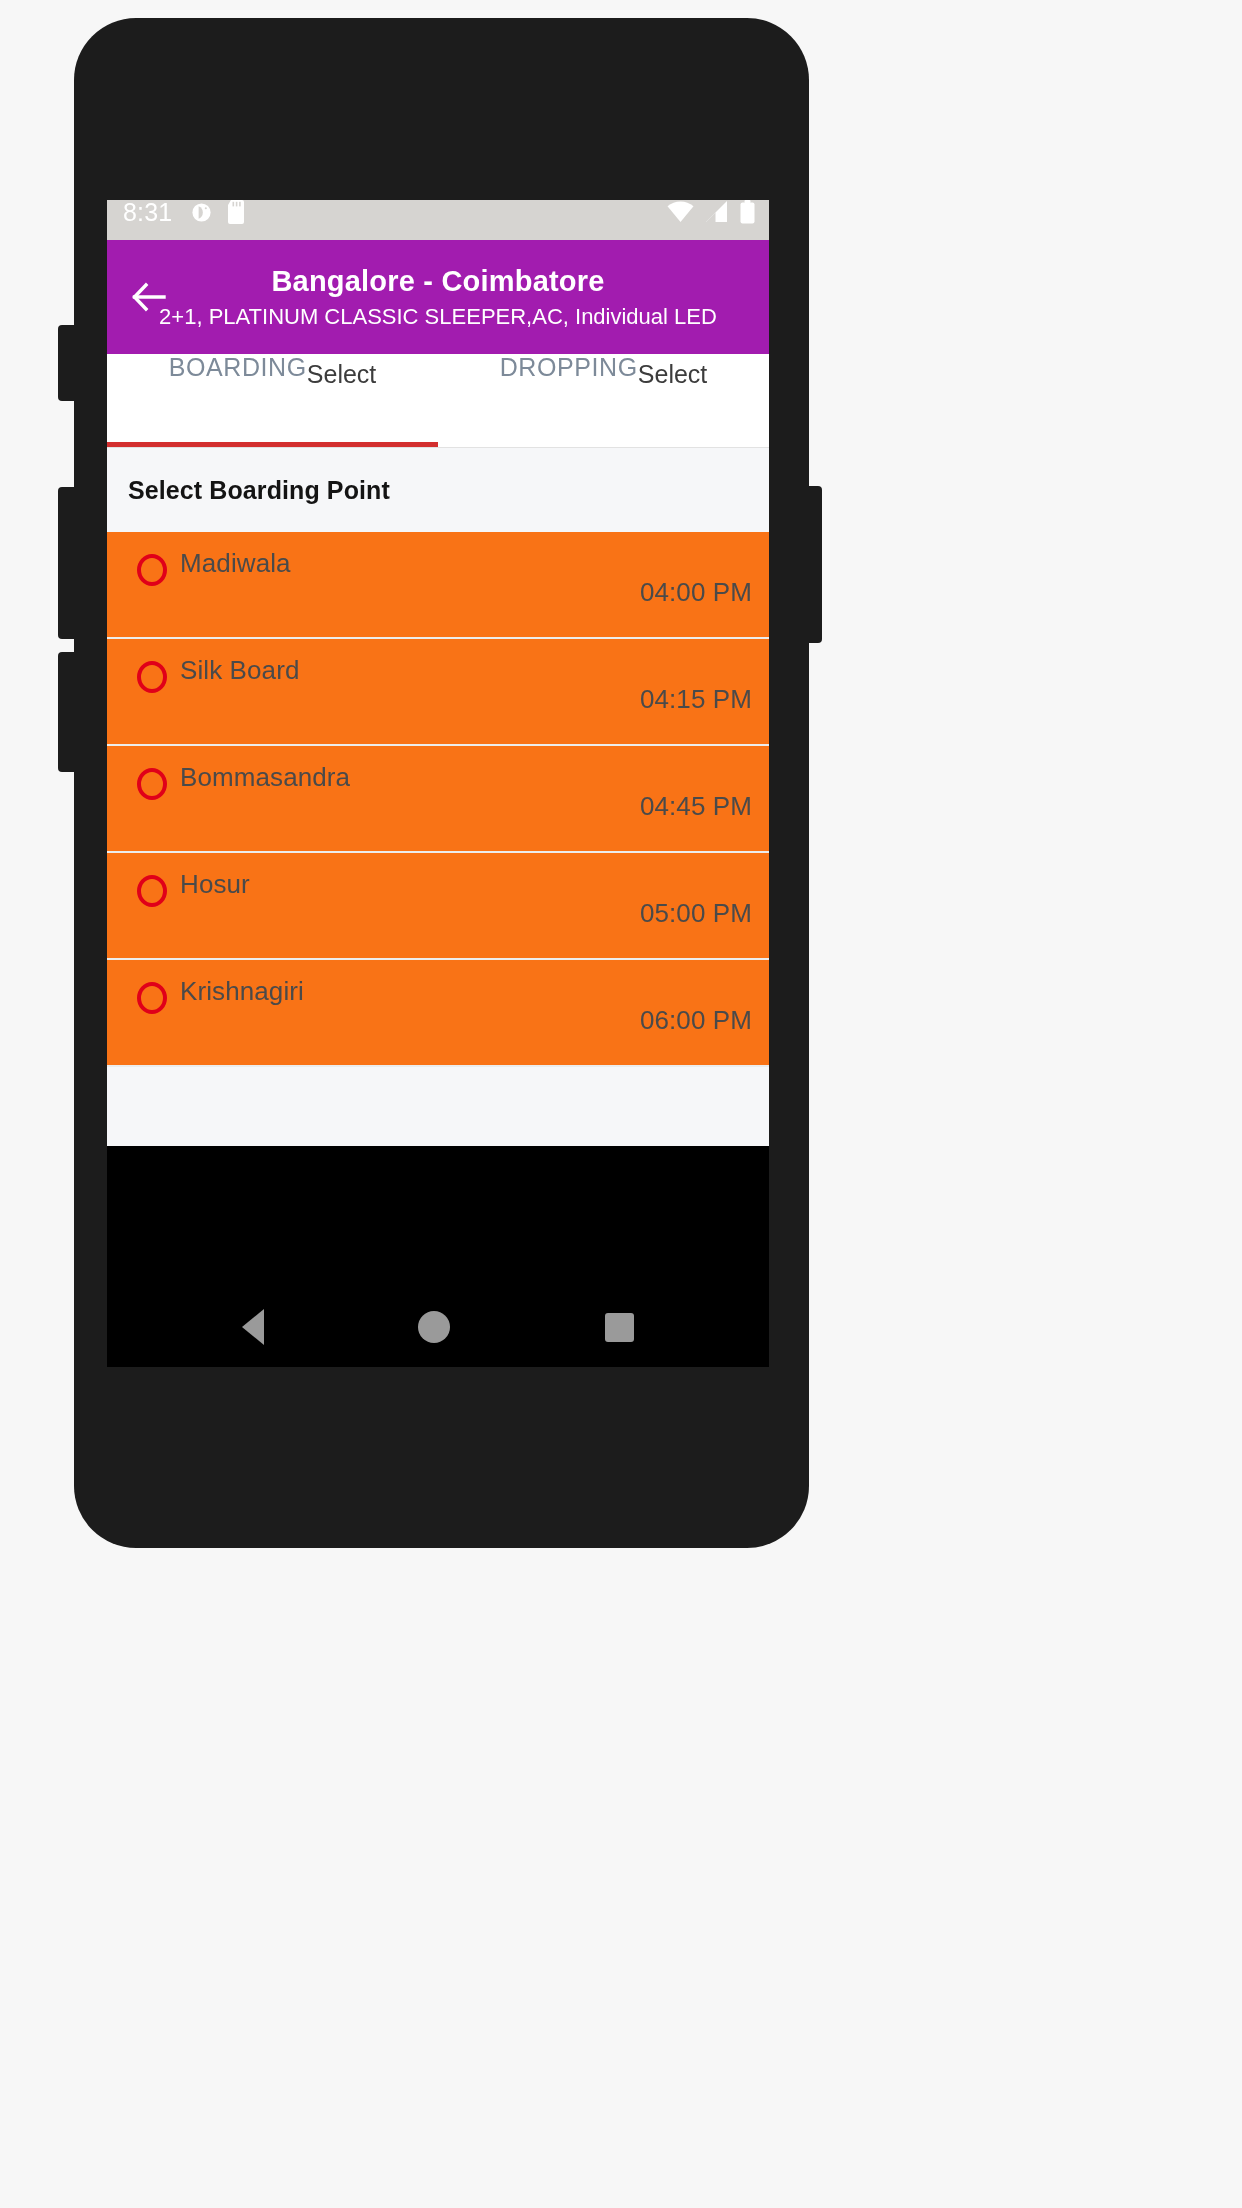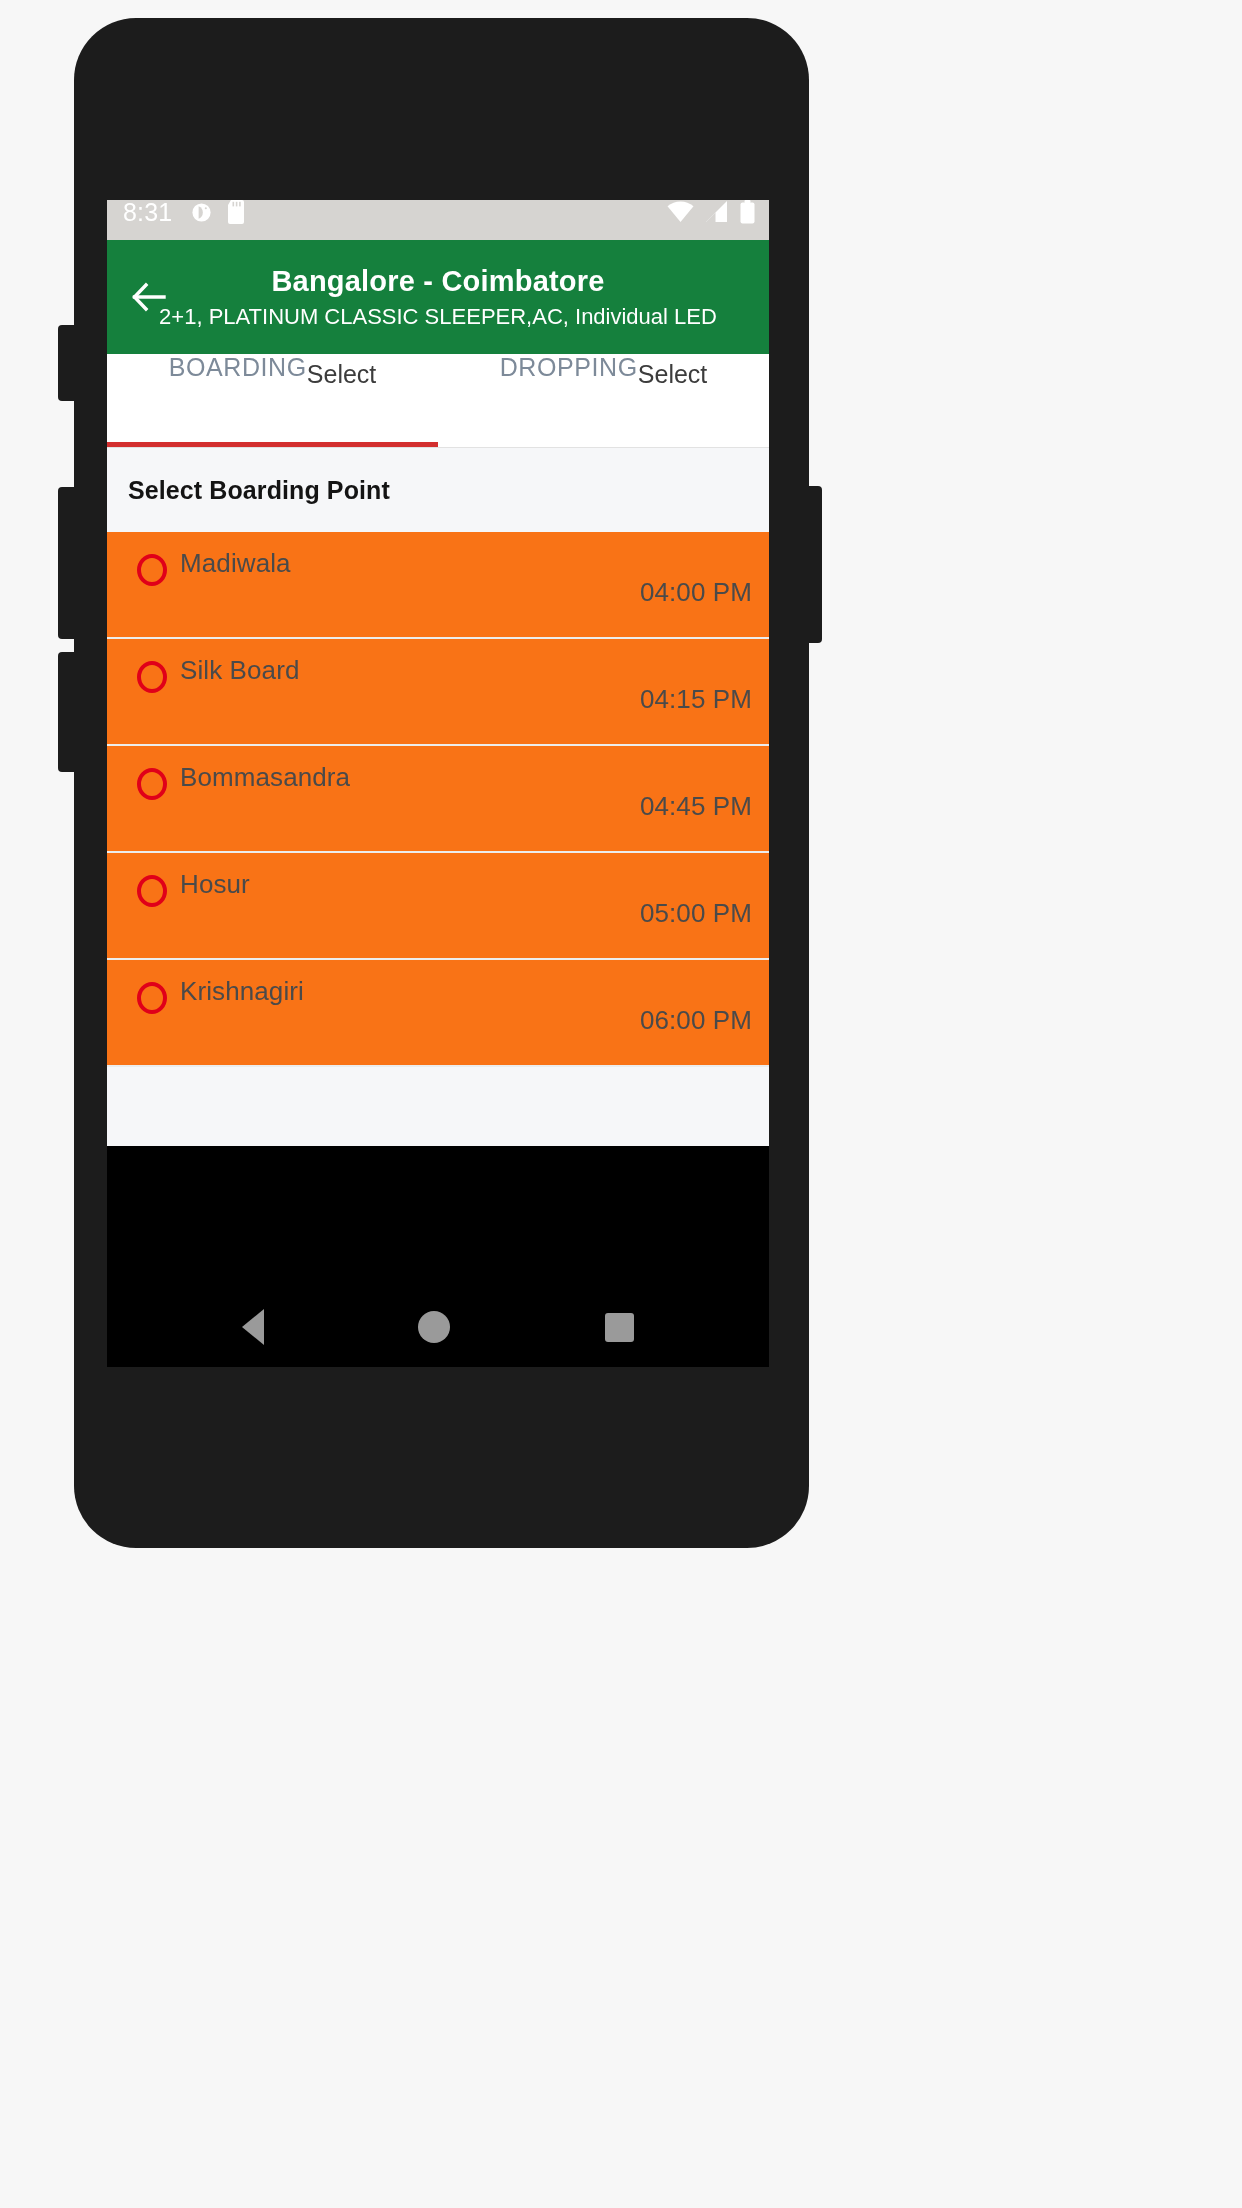--- a/index.html
+++ b/index.html
@@ -77,21 +77,21 @@
     margin-left: auto;
     display: flex;
     align-items: center;
     gap: 11px;
   }
 
   
   #app-bar {
     position: relative;
     height: 114px;
-    background: #15803d;
+    background: #a21caf;
     display: flex;
     align-items: center;
   }
   #back-button {
     width: 84px;
     height: 100%;
     display: flex;
     align-items: center;
     justify-content: center;
     flex: 0 0 auto;

